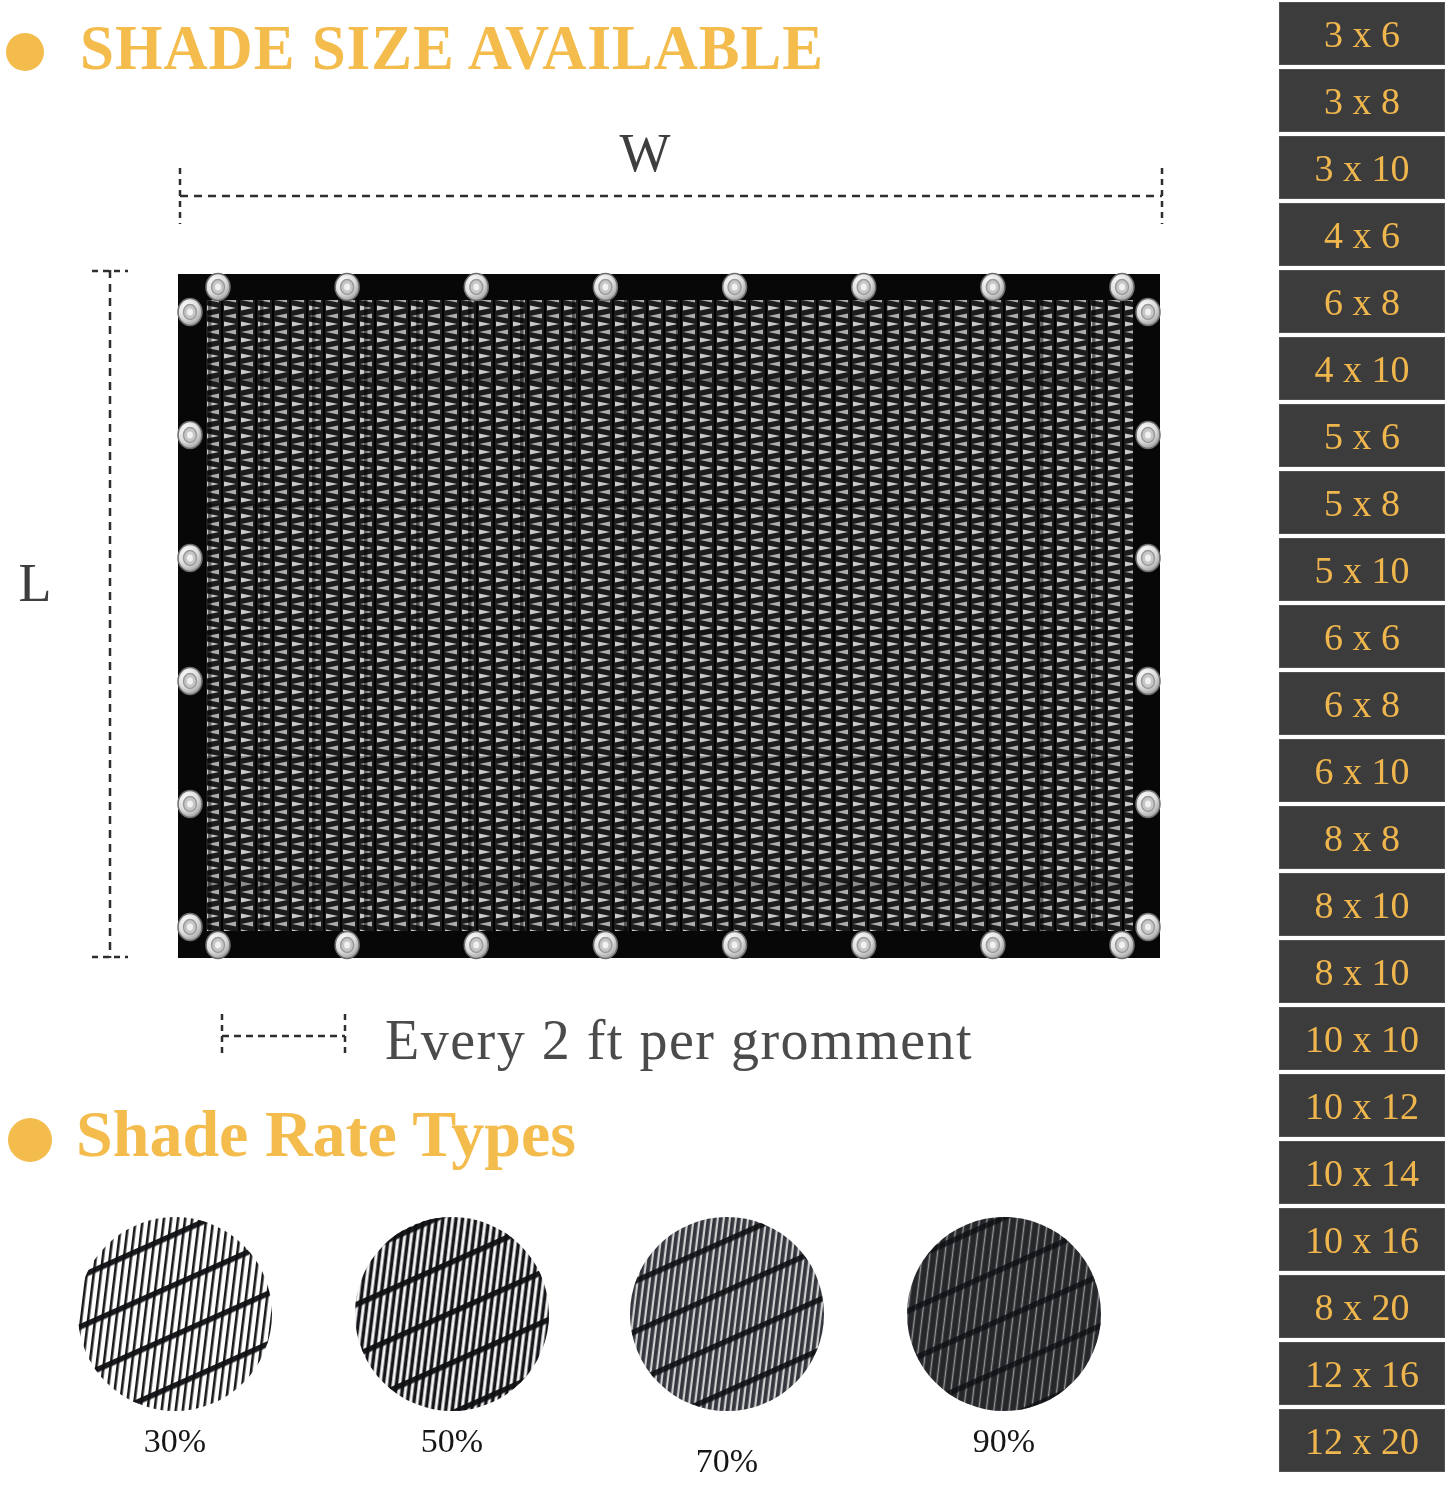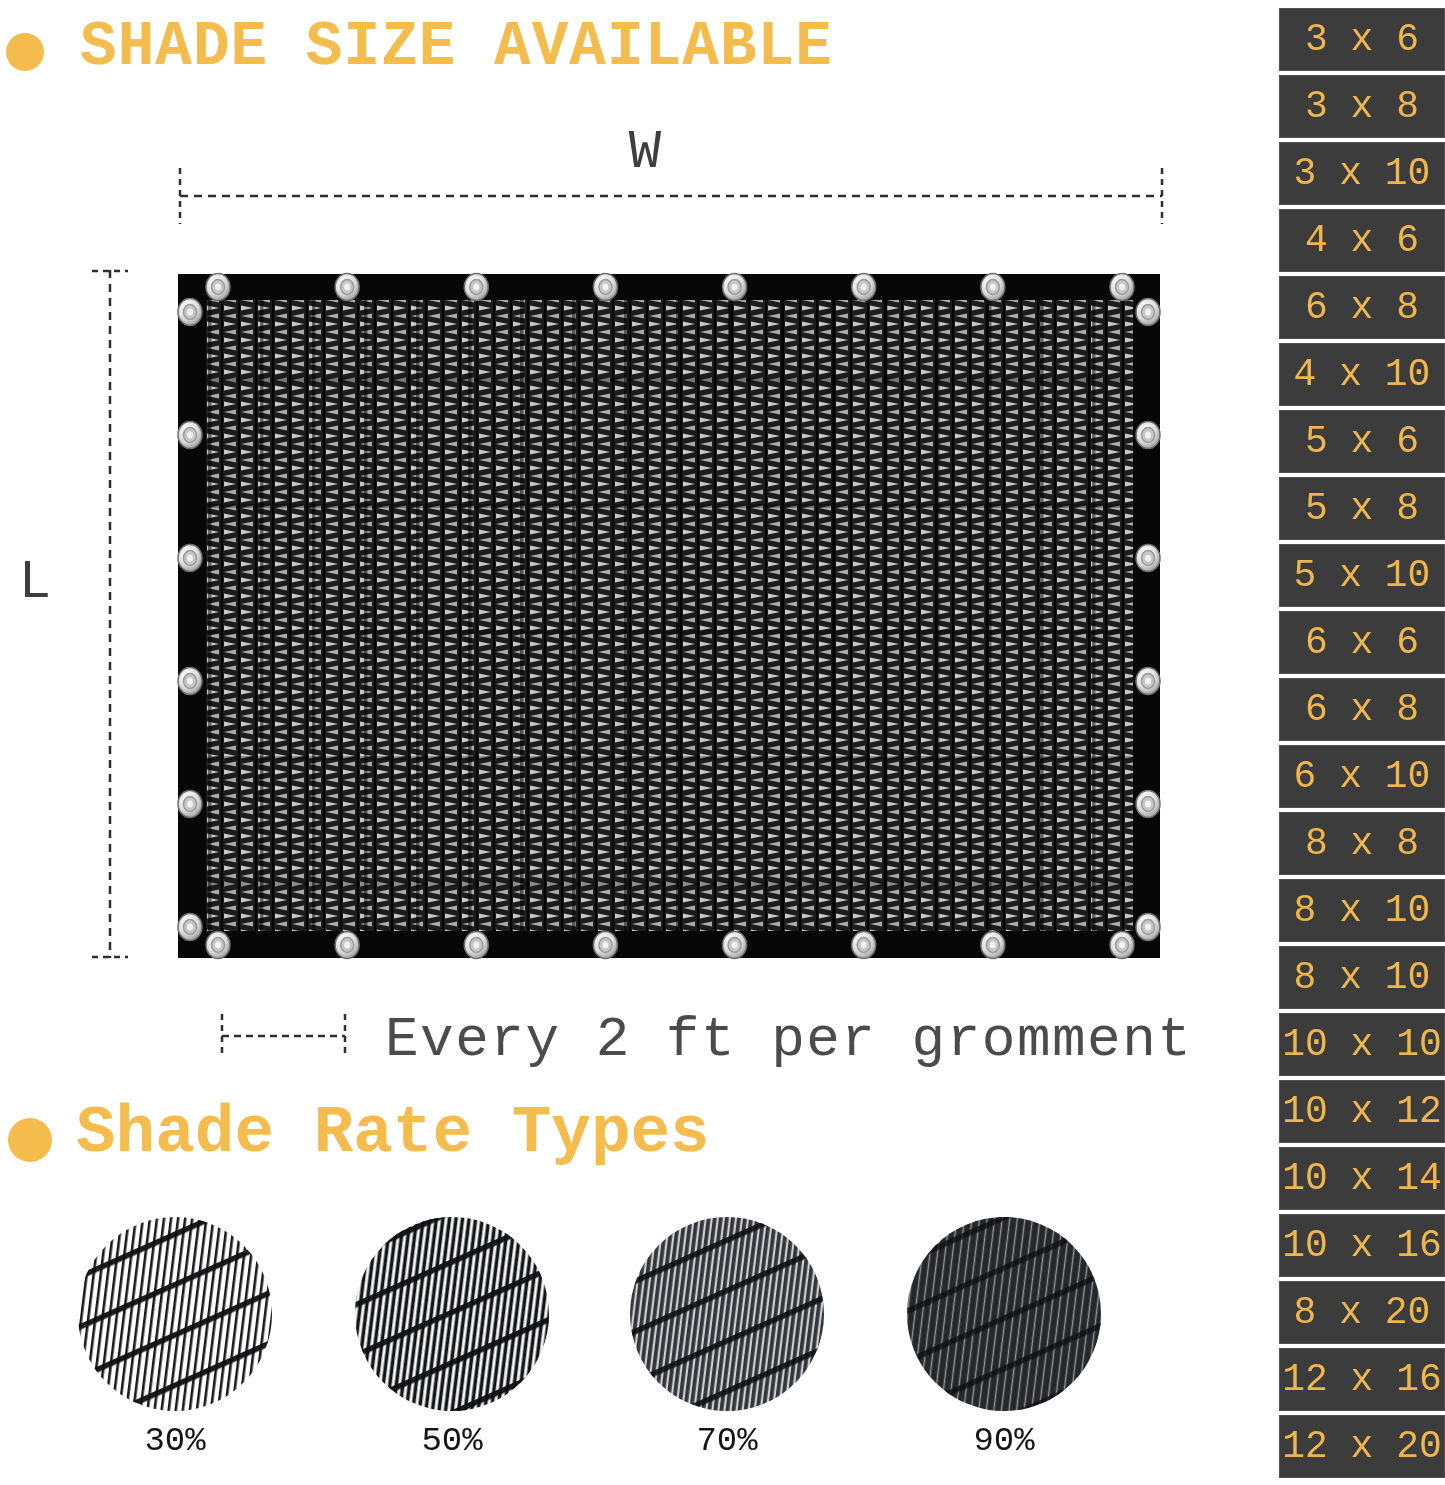--- a/index.html
+++ b/index.html
@@ -1,20 +1,20 @@
 <!DOCTYPE html>
 <html><head>
 <meta charset="utf-8">
 <style>
   html,body{margin:0;padding:0;background:#ffffff;}
   #canvas{
     position:relative;
     width:1445px;height:1485px;
     background:#ffffff;
-    font-family:Liberation Mono, monospace;
+    font-family:Liberation Serif, serif;
     overflow:hidden;
   }
   .bullet{
     position:absolute;border-radius:50%;
     background:#F3BC4D;
   }
   #bullet-size{left:6px;top:33px;width:38px;height:38px;}
   #bullet-rate{left:8px;top:1118px;width:44px;height:44px;}
   .section-title{
     position:absolute;color:#F3BC4D;font-weight:bold;white-space:nowrap;
@@ -36,26 +36,26 @@
     position:absolute;left:385px;top:1008px;
     color:#4B4B4B;font-size:56px;letter-spacing:1.5px;white-space:nowrap;
   }
   #diagram-svg{position:absolute;left:0;top:0;}
   .percent-label{
     position:absolute;top:1422px;width:180px;
     color:#161616;font-size:34px;text-align:center;white-space:nowrap;
   }
   #pct-0{left:85px;}
   #pct-1{left:362px;}
-  #pct-2{left:637px;}
+  #pct-2{left:637px;margin-top:20px;}
   #pct-3{left:914px;}
   #size-column{
     position:absolute;left:1279px;top:0px;width:166px;height:1485px;
     display:flex;flex-direction:column;justify-content:flex-start;
-    padding-top:8px;box-sizing:border-box;gap:4px;
+    padding-top:2px;box-sizing:border-box;gap:4px;
   }
   .size-box{
     height:63px;flex:0 0 63px;
     background:#3C3C3C;border:1px solid #525252;box-sizing:border-box;
     color:#F0B64E;font-size:38px;
     display:flex;align-items:center;justify-content:center;
     white-space:nowrap;
   }
 </style>
 </head>

